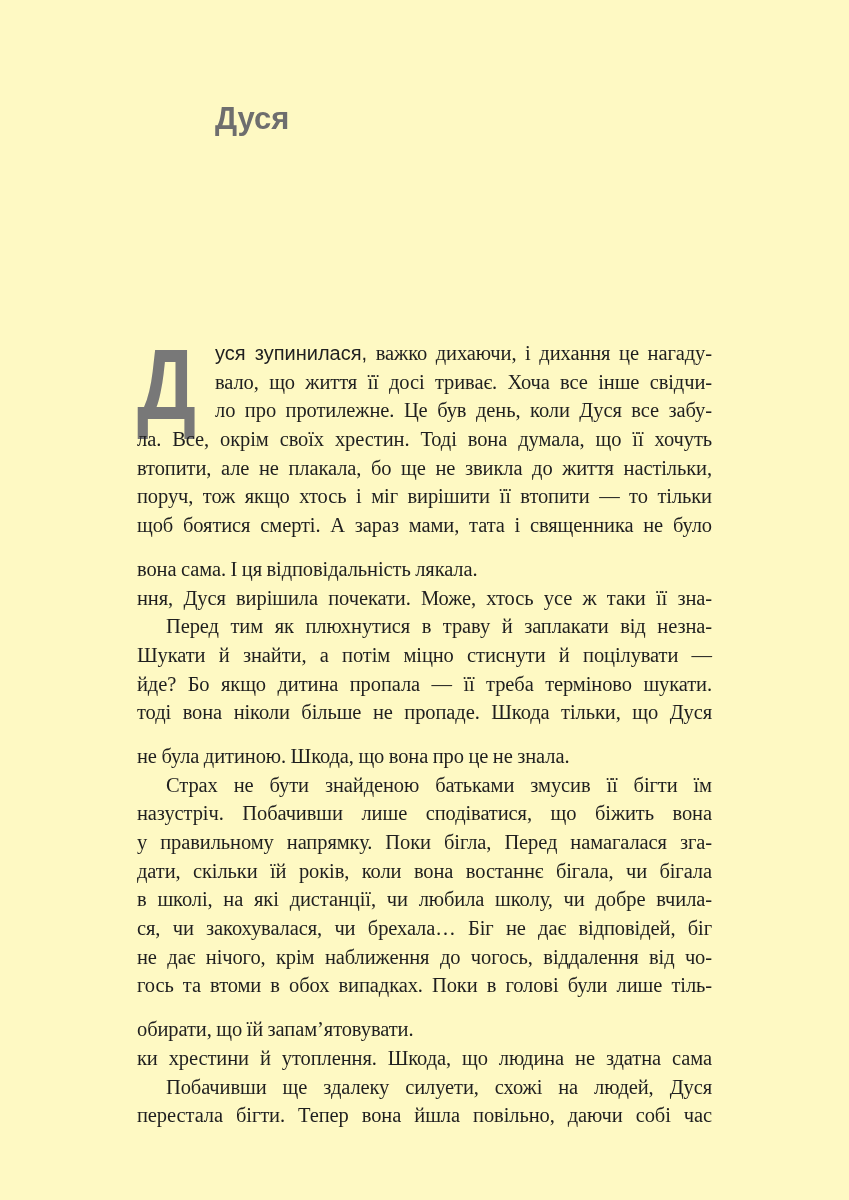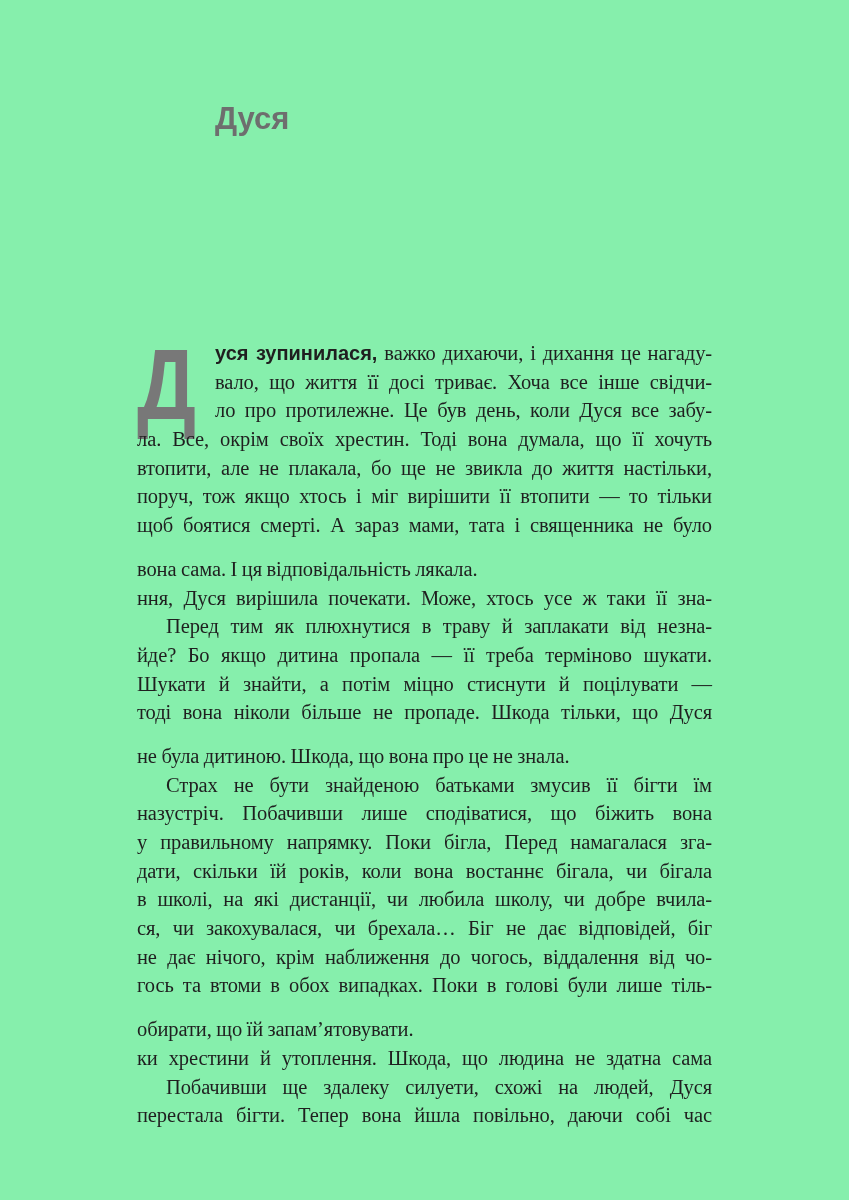--- a/index.html
+++ b/index.html
@@ -1,20 +1,20 @@
 <!DOCTYPE html>
 <html><head>
 <meta charset="utf-8">
 <style>
   html, body { margin: 0; padding: 0; background: #ffffff; }
   .page {
     position: relative;
     width: 849px;
     height: 1200px;
-    background: #86efac;
+    background: #fef9c3;
     overflow: hidden;
     font-family: "Liberation Serif", serif;
   }
   .chapter-title {
     position: absolute;
     left: 215px;
     top: 101px;
     font-family: "Liberation Sans", sans-serif;
     font-weight: bold;
     font-size: 31px;
@@ -47,21 +47,21 @@
   .line {
     text-align: justify;
     text-align-last: justify;
     height: 28.7px;
   }
   .line.last { text-align-last: left; margin-top: 15px; }
   .line.indent { text-indent: 29px; }
   .line.dc-pad { padding-left: 78px; }
   .lead {
     font-family: "Liberation Sans", sans-serif;
-    font-weight: bold;
+    font-weight: normal;
     font-size: 20px;
     letter-spacing: 0;
   }
 </style>
 </head>
 <body>
 
 <div class="page">
   <div class="chapter-title">Дуся</div>
   <div class="drop-cap">Д</div>
@@ -69,22 +69,22 @@
       <div class="line dc-pad"><span class="lead">уся зупинилася,</span> важко дихаючи, і дихання це нагаду-</div>
       <div class="line dc-pad">вало, що життя її досі триває. Хоча все інше свідчи-</div>
       <div class="line dc-pad">ло про протилежне. Це був день, коли Дуся все забу-</div>
       <div class="line">ла. Все, окрім своїх хрестин. Тоді вона думала, що її хочуть</div>
       <div class="line">втопити, але не плакала, бо ще не звикла до життя настільки,</div>
       <div class="line">поруч, тож якщо хтось і міг вирішити її втопити — то тільки</div>
       <div class="line">щоб боятися смерті. А зараз мами, тата і священника не було</div>
       <div class="line last">вона сама. І ця відповідальність лякала.</div>
       <div class="line">ння, Дуся вирішила почекати. Може, хтось усе ж таки її зна-</div>
       <div class="line indent">Перед тим як плюхнутися в траву й заплакати від незна-</div>
+      <div class="line">Шукати й знайти, а потім міцно стиснути й поцілувати —</div>
       <div class="line">йде? Бо якщо дитина пропала — її треба терміново шукати.</div>
-      <div class="line">Шукати й знайти, а потім міцно стиснути й поцілувати —</div>
       <div class="line">тоді вона ніколи більше не пропаде. Шкода тільки, що Дуся</div>
       <div class="line last">не була дитиною. Шкода, що вона про це не знала.</div>
       <div class="line indent">Страх не бути знайденою батьками змусив її бігти їм</div>
       <div class="line">назустріч. Побачивши лише сподіватися, що біжить вона</div>
       <div class="line">у правильному напрямку. Поки бігла, Перед намагалася зга-</div>
       <div class="line">дати, скільки їй років, коли вона востаннє бігала, чи бігала</div>
       <div class="line">в школі, на які дистанції, чи любила школу, чи добре вчила-</div>
       <div class="line">ся, чи закохувалася, чи брехала… Біг не дає відповідей, біг</div>
       <div class="line">не дає нічого, крім наближення до чогось, віддалення від чо-</div>
       <div class="line">гось та втоми в обох випадках. Поки в голові були лише тіль-</div>

